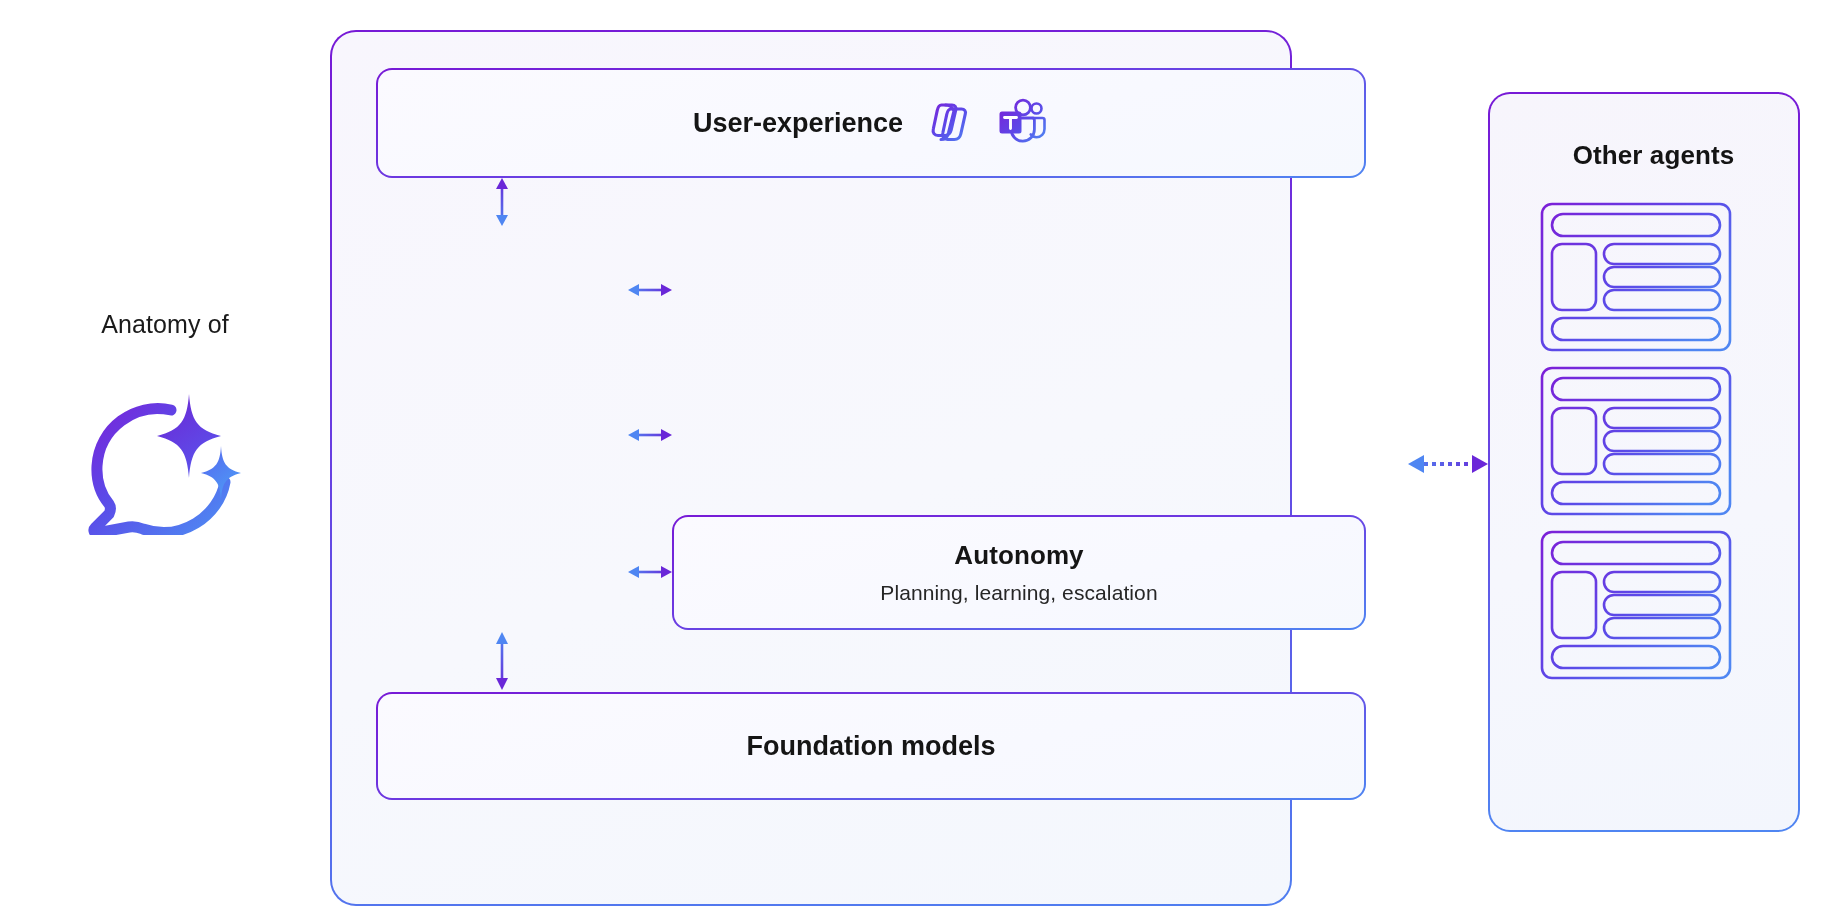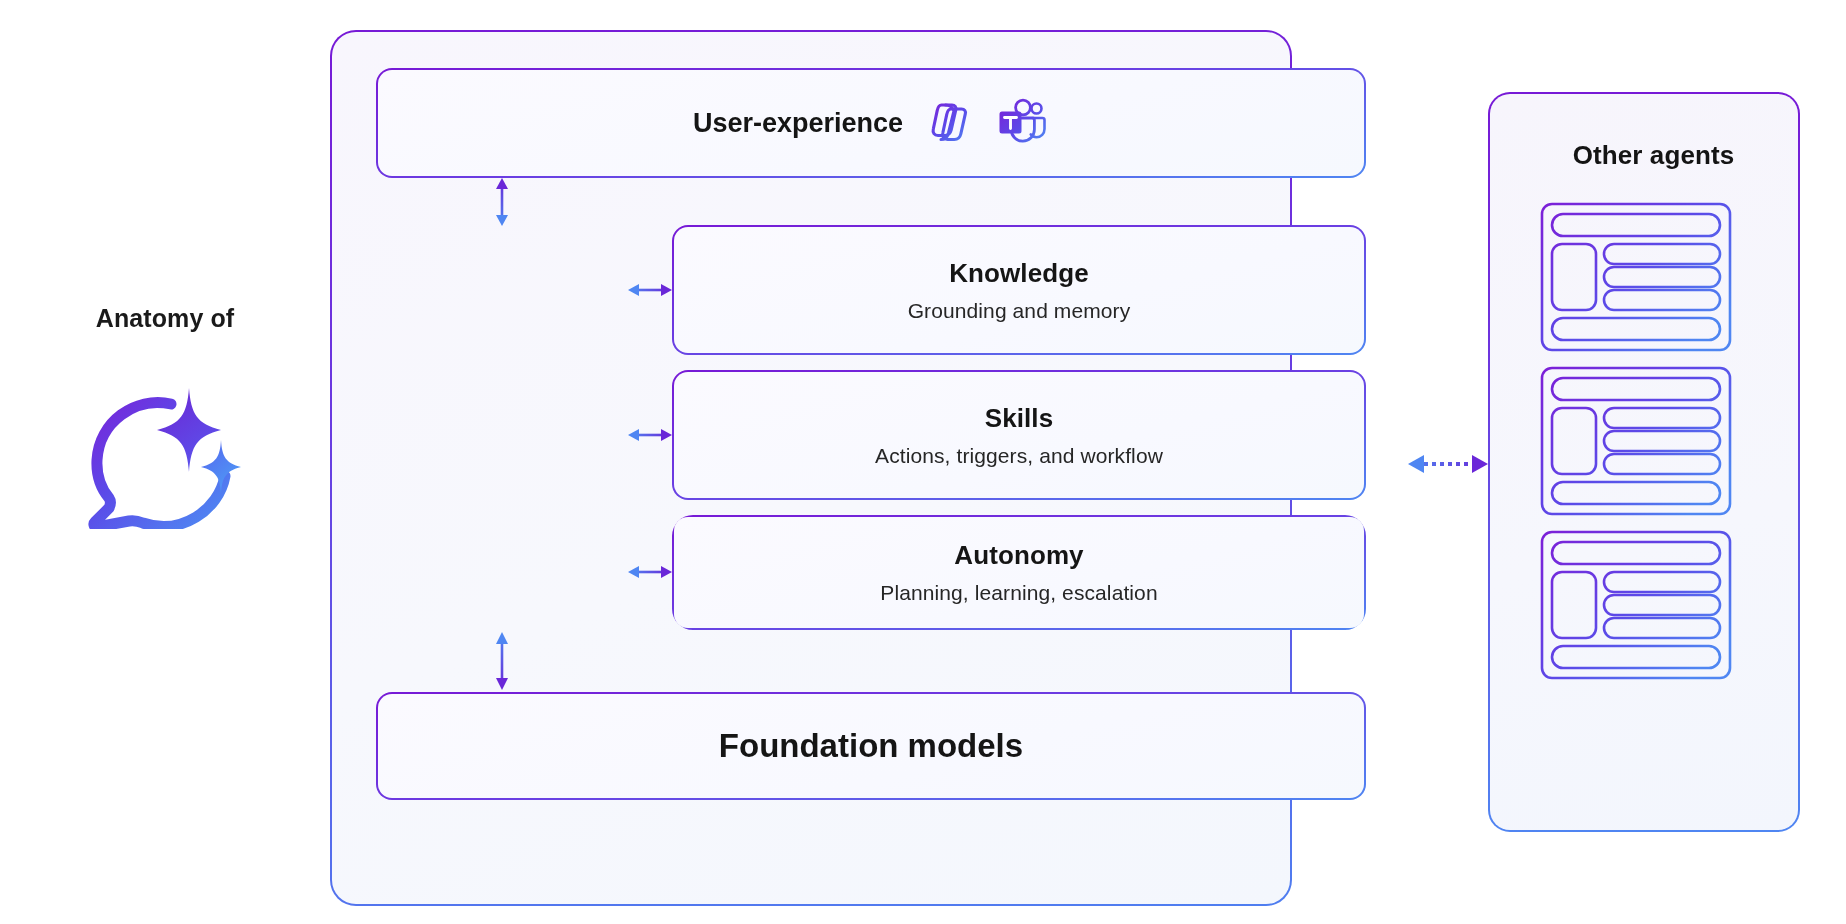--- a/index.html
+++ b/index.html
@@ -16,24 +16,25 @@
   
   #left-label {
     position: absolute;
     left: 0px;
     top: 300px;
     width: 330px;
     text-align: center;
   }
   #left-label .title-line {
     font-size: 25px;
-    font-weight: 700;
+    font-weight: 400;
     color: #1a1a1a;
     line-height: 1.45;
     letter-spacing: .1px;
+    margin-top: 6px;
   }
   #agent-glyph {
     margin-top: 48px;
     display: flex;
     justify-content: center;
   }
 
   
   #main-container {
     position: absolute;
@@ -96,25 +97,25 @@
   #ux-title { font-size: 27px; font-weight: 700; color: #151515; }
   .ux-icon { display: block; }
 
   
   #orch-card { left: 44px; top: 193px; width: 250px; height: 405px; }
   #orch-title { font-size: 26px; font-weight: 500; color: #151515; }
 
   
   #knowledge-card { left: 340px; top: 193px; width: 694px; height: 130px; }
   #skills-card    { left: 340px; top: 338px; width: 694px; height: 130px; }
-  #autonomy-card  { left: 340px; top: 483px; width: 694px; height: 115px; border-radius: 21px; }
+  #autonomy-card  { left: 340px; top: 483px; width: 694px; height: 115px; }
 
   
   #foundation-card { left: 44px; top: 660px; width: 990px; height: 108px; }
-  #foundation-title { font-size: 33px; font-weight: 700; color: #151515; }
+  #foundation-title { font-size: 27px; font-weight: 700; color: #151515; }
 
   
   .arrow { position: absolute; }
 
   
   #other-agents-panel {
     position: absolute;
     left: 1488px;
     top: 92px;
     width: 312px;
@@ -241,33 +242,21 @@
               <stop offset="1" stop-color="#4f86f2"></stop>
           </linearGradient>
         </defs>
         <line x1="10" y1="7" x2="10" y2="41" stroke="url(#gVA1)" stroke-width="2.6"></line>
         <path d="M10 0 L16 11 H4 Z" fill="#6a27d8"></path>
         <path d="M10 48 L16 37 H4 Z" fill="#4f86f2"></path>
       </svg>
     </div>
 
 
-    <div class="gcard" id="knowledge-card">
-      <div class="gcard-inner">
-        <span class="card-title">Knowledge</span>
-        <span class="card-sub">Grounding and memory</span>
-      </div>
-    </div>
-
-    <div class="gcard" id="skills-card">
-      <div class="gcard-inner">
-        <span class="card-title">Skills</span>
-        <span class="card-sub">Actions, triggers, and workflow</span>
-      </div>
-    </div>
+
 
     <div class="gcard" id="autonomy-card">
       <div class="gcard-inner">
         <span class="card-title">Autonomy</span>
         <span class="card-sub">Planning, learning, escalation</span>
       </div>
     </div>
 
     <div class="arrow" style="left:296px; top:249px;">
       <svg width="44" height="18" viewBox="0 0 44 18" fill="none">

